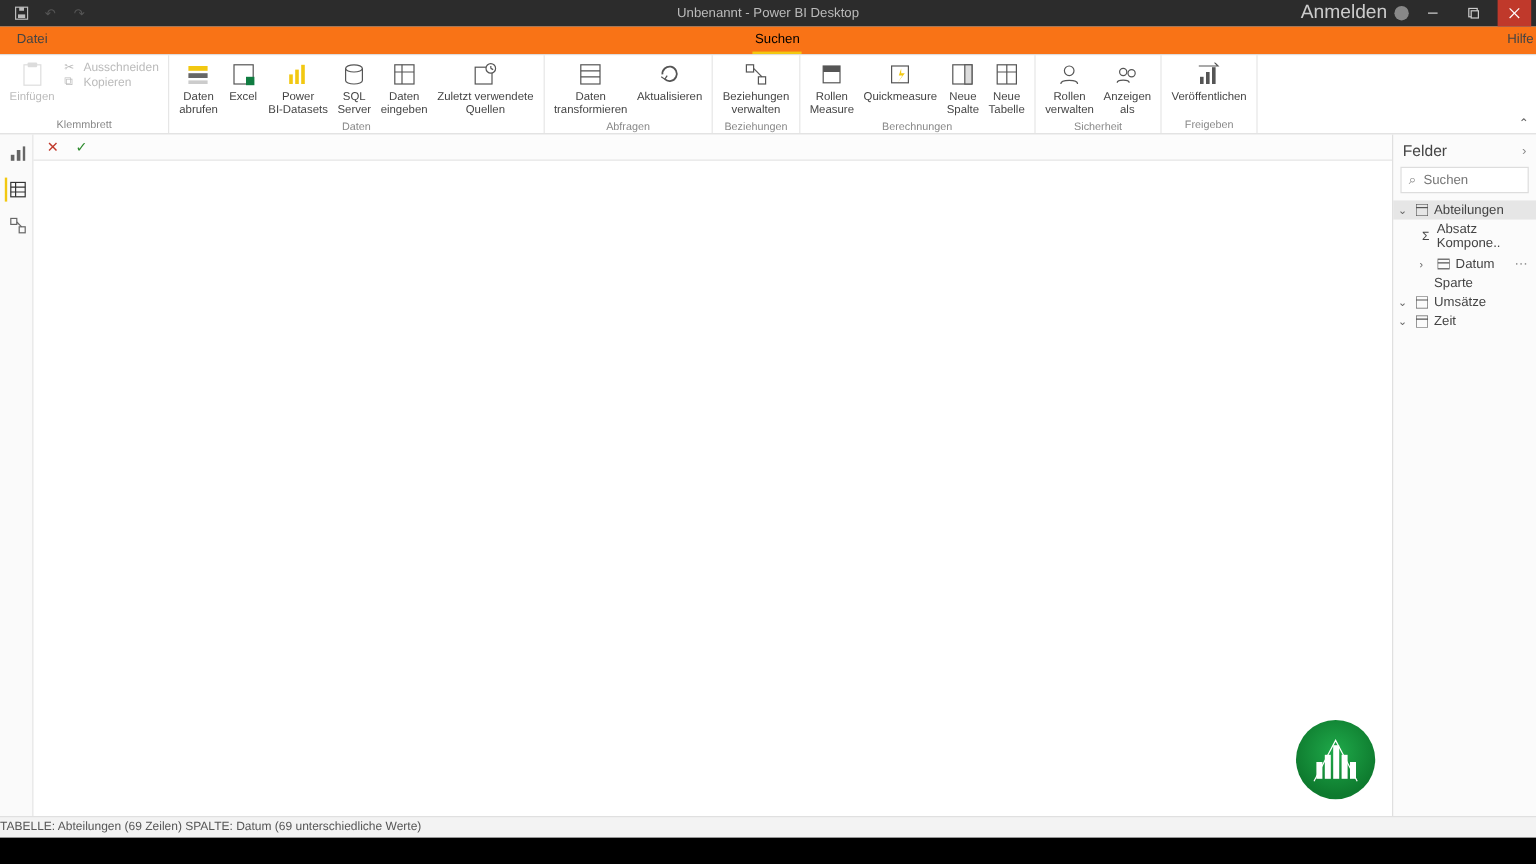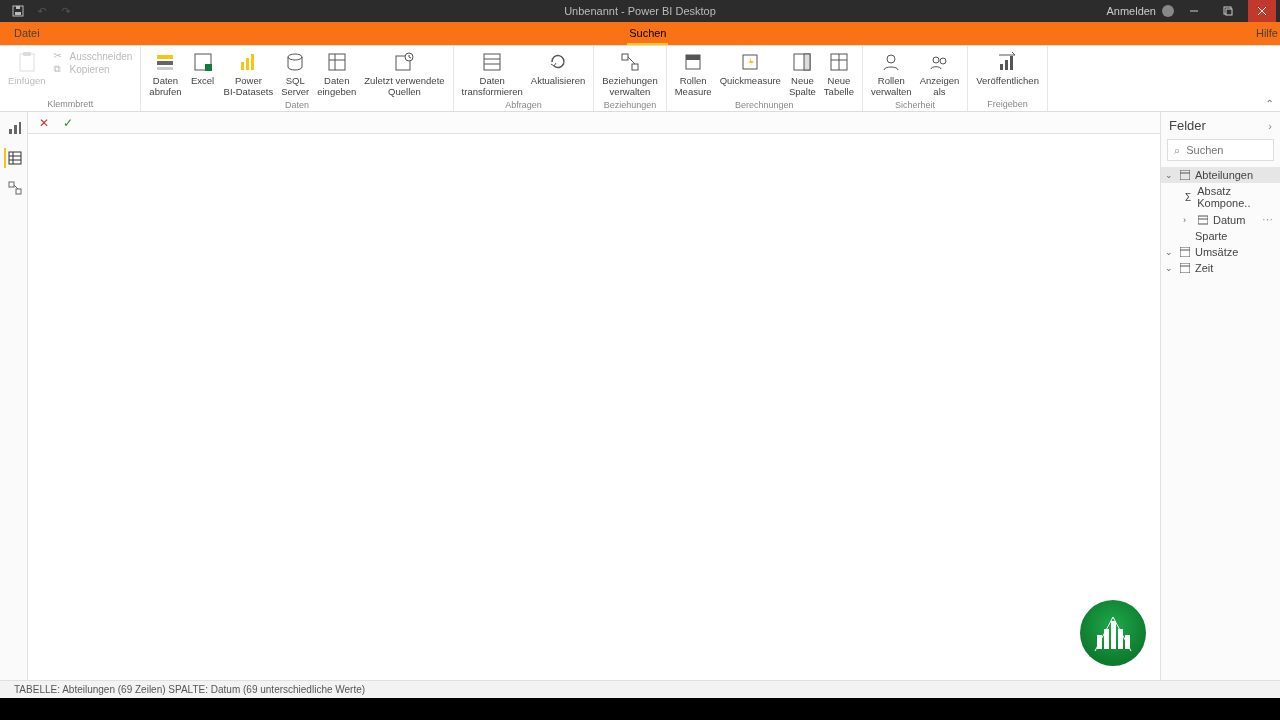--- a/index.html
+++ b/index.html
@@ -53,21 +53,21 @@
 .field-tree { font-size: 11px; color: #444; }
 .field-node { display: flex; align-items: center; gap: 4px; padding: 2px 6px 2px 4px; cursor: pointer; }
 .field-node.selected { background: #e6e6e6; }
 .chevron { width: 10px; display: inline-block; font-size: 9px; color: #666; }
 .tbl-icon, .fld-icon { width: 12px; height: 12px; display: inline-flex; align-items: center; justify-content: center; }
 .field-child { padding-left: 22px; }
 .field-child2 { padding-left: 34px; }
 .dots { margin-left: auto; color: #999; font-size: 11px; letter-spacing: 1px; }
 
 
-.status-bar { height: 18px; background: #f3f3f3; border-top: 1px solid #e0e0e0; font-size: 10px; color: #555; display: flex; align-items: center; padding: 0 14px; }
+.status-bar { height: 18px; background: #f3f3f3; border-top: 1px solid #e0e0e0; font-size: 10px; color: #555; display: flex; align-items: center; padding: 0 0; }
 
 
 .bottom-bar { height: 22px; background: #000; }
 
 
 .badge { position: absolute; right: 14px; bottom: 14px; width: 66px; height: 66px; border-radius: 50%; background: radial-gradient(circle at 50% 40%, #1fa94a 0%, #0e7a2e 70%); display: flex; align-items: center; justify-content: center; }
 .badge svg { width: 44px; height: 44px; }
 
 
 .cursor { position: absolute; width: 14px; height: 14px; pointer-events: none; }
@@ -84,21 +84,21 @@
           <rect x="1" y="1" width="10" height="10" fill="none" stroke="#bbb"></rect>
           <rect x="3" y="7" width="6" height="3" fill="#bbb"></rect>
           <rect x="4" y="1" width="4" height="3" fill="#bbb"></rect>
         </svg>
     </span>
     <span class="qat-btn disabled">↶</span>
     <span class="qat-btn disabled">↷</span>
   </div>
   <div class="title">Unbenannt - Power BI Desktop</div>
   <div class="right">
-    <span style="font-size:11px;color:#ccc;">Anmelden</span>
+    <span style="font-size:16px;color:#ccc;">Anmelden</span>
     <span class="signin-circle"></span>
     <div class="win-btn">
         <svg width="10" height="10">
           <line x1="1" y1="5" x2="9" y2="5" stroke="#ccc"></line>
         </svg>
       </div>
     <div class="win-btn">
         <svg width="10" height="10">
           <rect x="1" y="1" width="7" height="7" fill="none" stroke="#ccc"></rect>
           <rect x="3" y="3" width="6" height="6" fill="#2c2c2c" stroke="#ccc"></rect>

